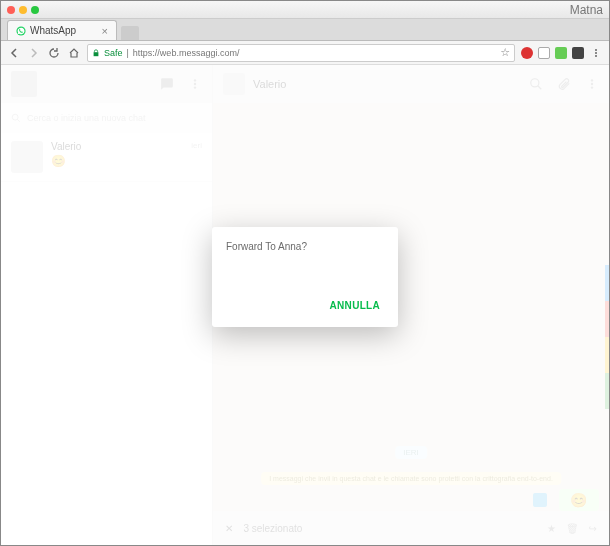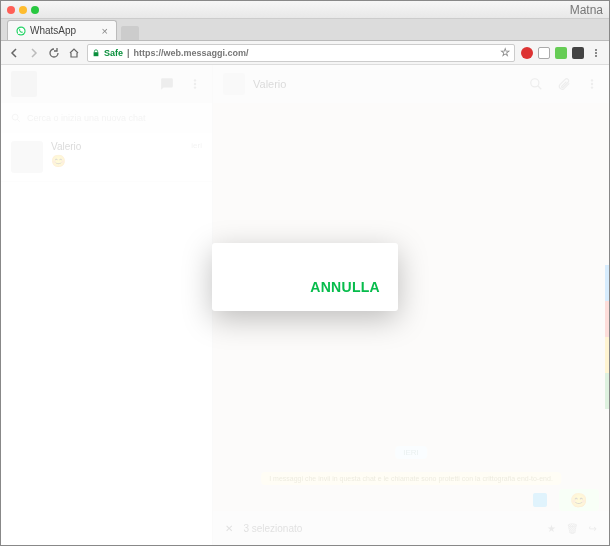--- a/index.html
+++ b/index.html
@@ -12,21 +12,21 @@
     .titlebar .right { margin-left: auto; }
     
     .tabbar { height: 22px; background: #dcdcdc; display: flex; align-items: flex-end; padding-left: 6px; border-bottom: 1px solid #bbb; }
     .tab { background: #f8f8f8; height: 20px; display: flex; align-items: center; gap: 4px; padding: 0 8px; font-size: 10px; color: #444; border: 1px solid #bbb; border-bottom: none; border-radius: 3px 3px 0 0; min-width: 110px; }
     .favicon { width: 10px; height: 10px; }
     .tab .close { margin-left: auto; color: #888; font-size: 11px; }
     .newtab { width: 18px; height: 14px; background: #ccc; margin-left: 4px; border-radius: 2px 2px 0 0; }
     
     .toolbar { height: 24px; background: #f5f5f5; display: flex; align-items: center; padding: 0 6px; gap: 6px; border-bottom: 1px solid #ddd; }
     .nav-btn { width: 14px; height: 14px; color: #666; display: flex; align-items: center; justify-content: center; }
-    .addr { flex: 1; height: 18px; background: #fff; border: 1px solid #ccc; border-radius: 2px; display: flex; align-items: center; padding: 0 4px; font-size: 9px; color: #777; gap: 4px; font-weight: bold; }
+    .addr { flex: 1; height: 18px; background: #fff; border: 1px solid #ccc; border-radius: 2px; display: flex; align-items: center; padding: 0 4px; font-size: 9px; color: #777; gap: 4px; }
     .addr .secure { color: #0a8f3c; font-size: 9px; }
     .ext { display: flex; gap: 5px; align-items: center; }
     .ext-ic { width: 12px; height: 12px; border-radius: 2px; }
     .star { color: #888; font-size: 11px; }
     
     .app { position: relative; height: calc(546px - 18px - 22px - 24px - 2px); display: flex; background: #f7f7f7; }
     .dim { position: absolute; inset: 0; background: rgba(255,255,255,0.82); z-index: 5; }
     
     .left { width: 212px; border-right: 1px solid #e0e0e0; display: flex; flex-direction: column; background: #fff; }
     .lp-header { height: 38px; background: #ededed; display: flex; align-items: center; padding: 0 10px; gap: 8px; }
@@ -55,21 +55,21 @@
     .msg-check { width: 14px; height: 14px; background: #53bdeb; border-radius: 2px; }
     
     .selbar { height: 34px; background: #ededed; display: flex; align-items: center; padding: 0 12px; gap: 10px; font-size: 10px; color: #555; }
     .selbar .spacer { flex: 1; }
     .selbar .act { color: #919191; }
     
     .modal-overlay { position: absolute; inset: 0; z-index: 10; display: flex; align-items: center; justify-content: center; }
     .modal { width: 186px; background: #fff; border-radius: 3px; box-shadow: 0 8px 30px rgba(0,0,0,0.25); padding: 14px 14px 10px 14px; position: relative; top: 4px; }
     .modal-title { font-size: 10px; color: #6b6b6b; margin-bottom: 26px; }
     .modal-actions { display: flex; justify-content: flex-end; gap: 10px; align-items: center; }
-    .btn-cancel { color: #07bc4c; font-size: 14px; font-weight: 600; letter-spacing: 0.3px; background: none; border: none; padding: 6px 4px; margin-top: 16px; }
+    .btn-cancel { color: #07bc4c; font-size: 10px; font-weight: 600; letter-spacing: 0.3px; background: none; border: none; padding: 6px 4px; margin-top: 16px; }
     .btn-forward { background: #07bc4c; color: #fff; font-size: 9px; font-weight: 700; letter-spacing: 0.3px; border: none; padding: 7px 12px; border-radius: 2px; position: relative; }
     .cursor { position: absolute; right: -6px; bottom: -6px; }
     
     .edge-tabs { position: absolute; right: 0; top: 200px; display: flex; flex-direction: column; z-index: 3; }
     .edge-tab { width: 4px; height: 36px; }
   </style>
 </head>
 <body>
 
 <div class="titlebar">
@@ -230,17 +230,18 @@
     <div class="edge-tab" style="background:#f44336"></div>
     <div class="edge-tab" style="background:#ffc107"></div>
     <div class="edge-tab" style="background:#4caf50"></div>
   </div>
 
   <div class="dim"></div>
 </div>
 
 <div class="modal-overlay">
   <div class="modal">
+    <div class="modal-title">Forward To Anna?</div>
     <div class="modal-actions">
       <button class="btn-cancel">ANNULLA</button>
     </div>
   </div>
 </div>
 
 </body></html>

